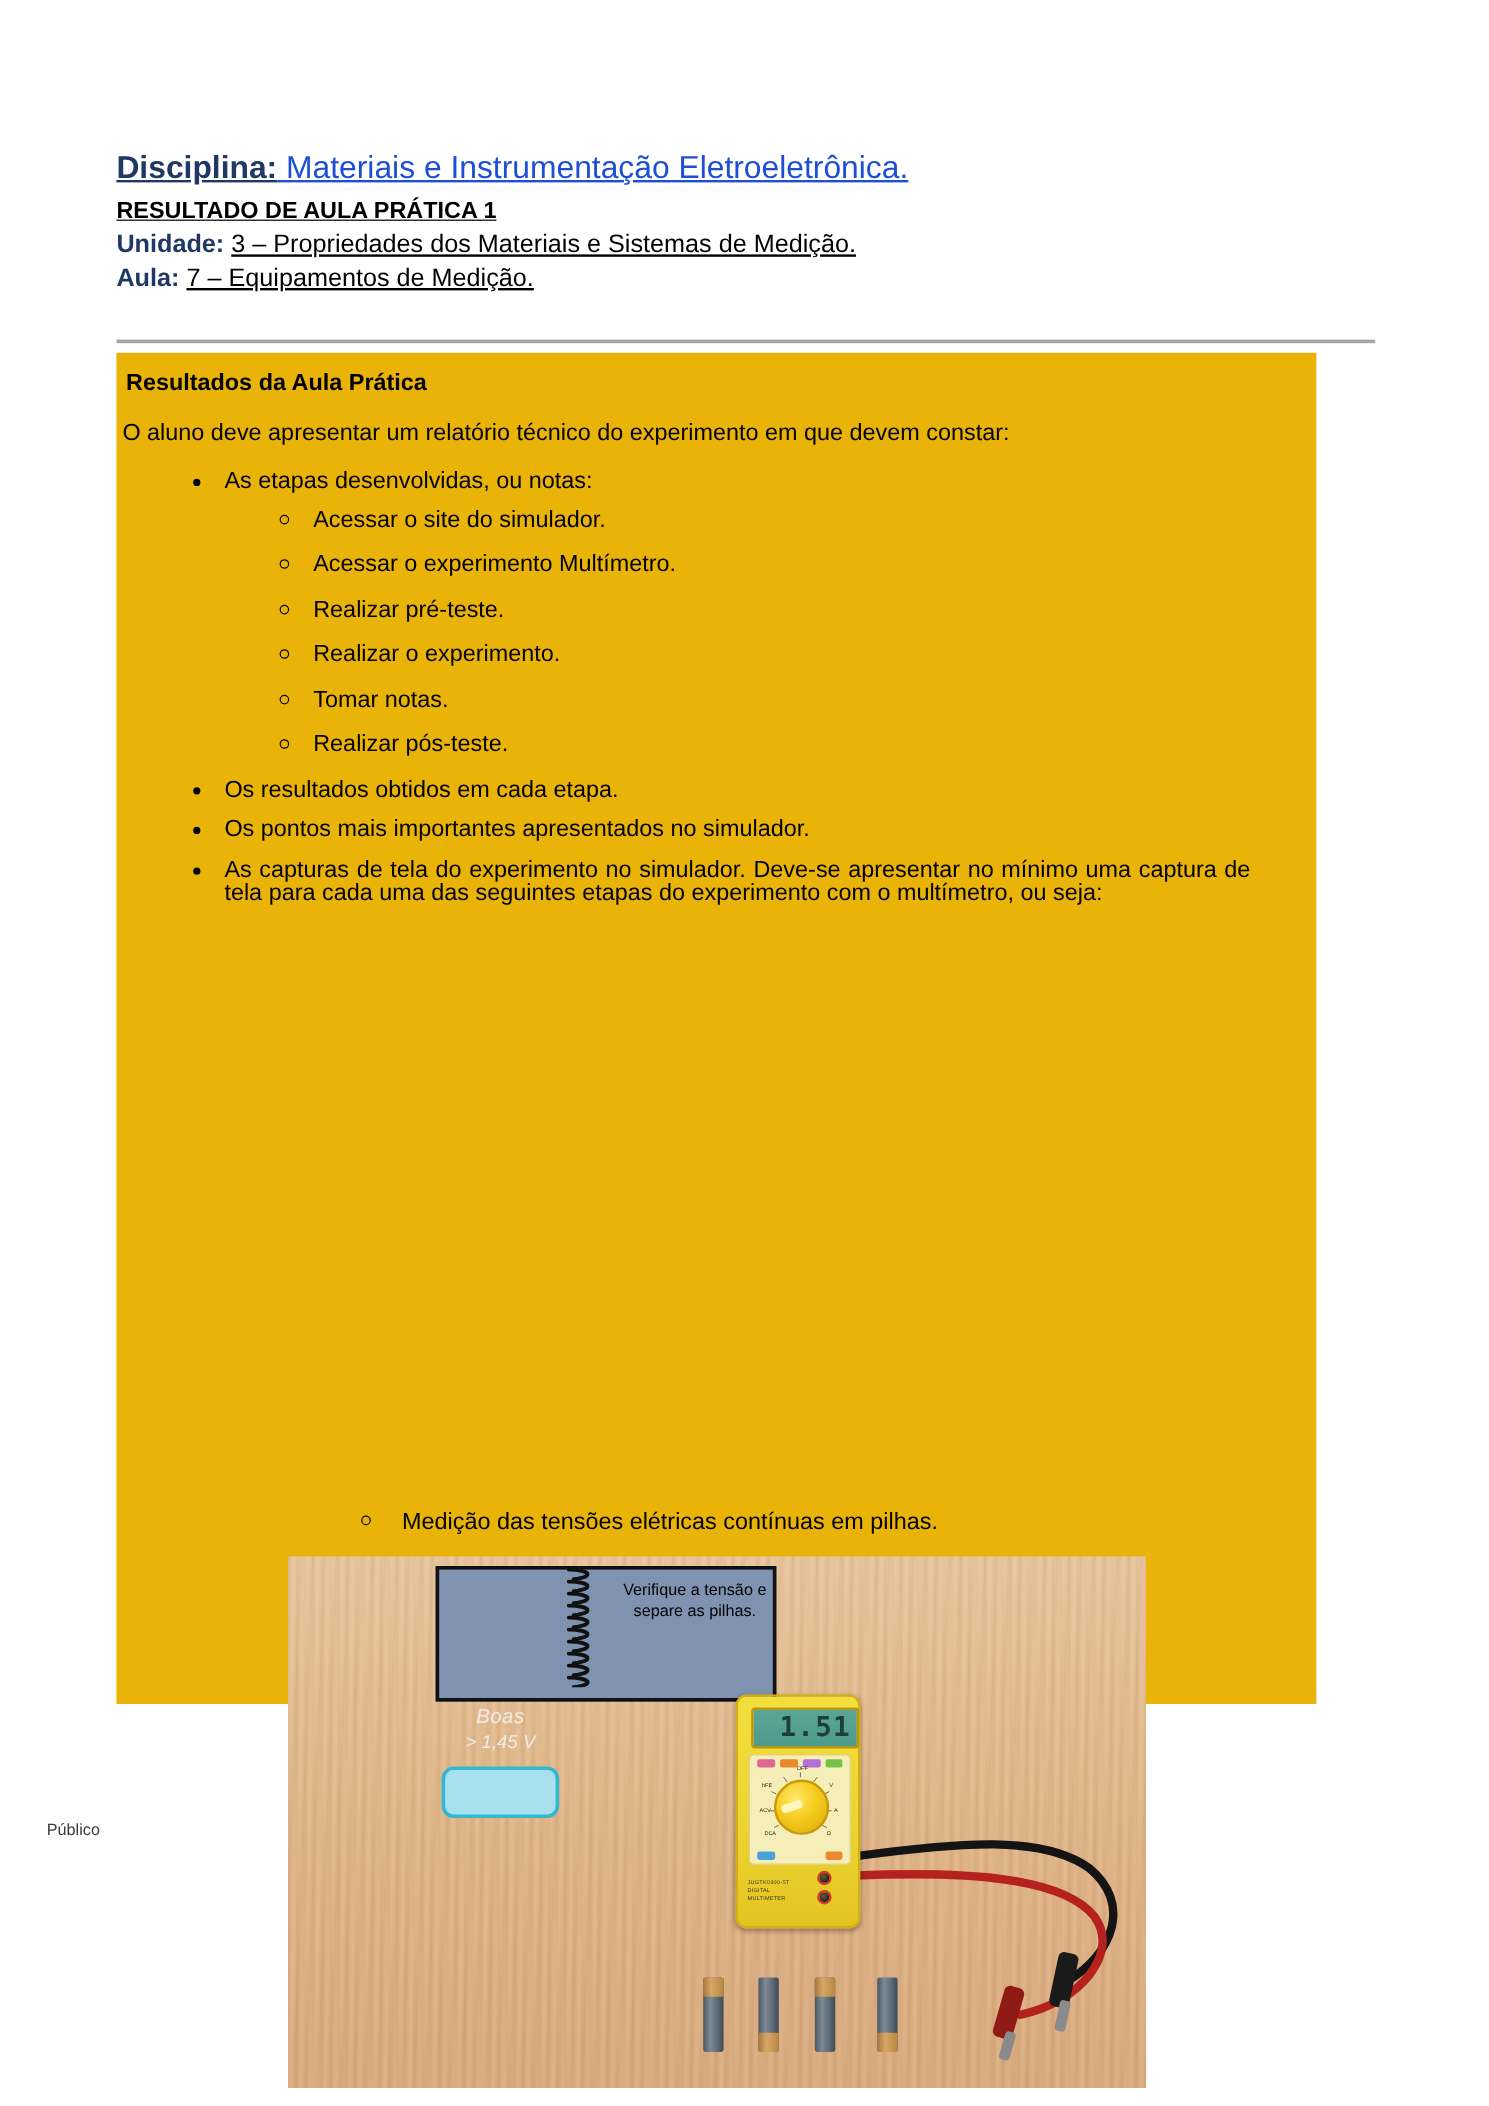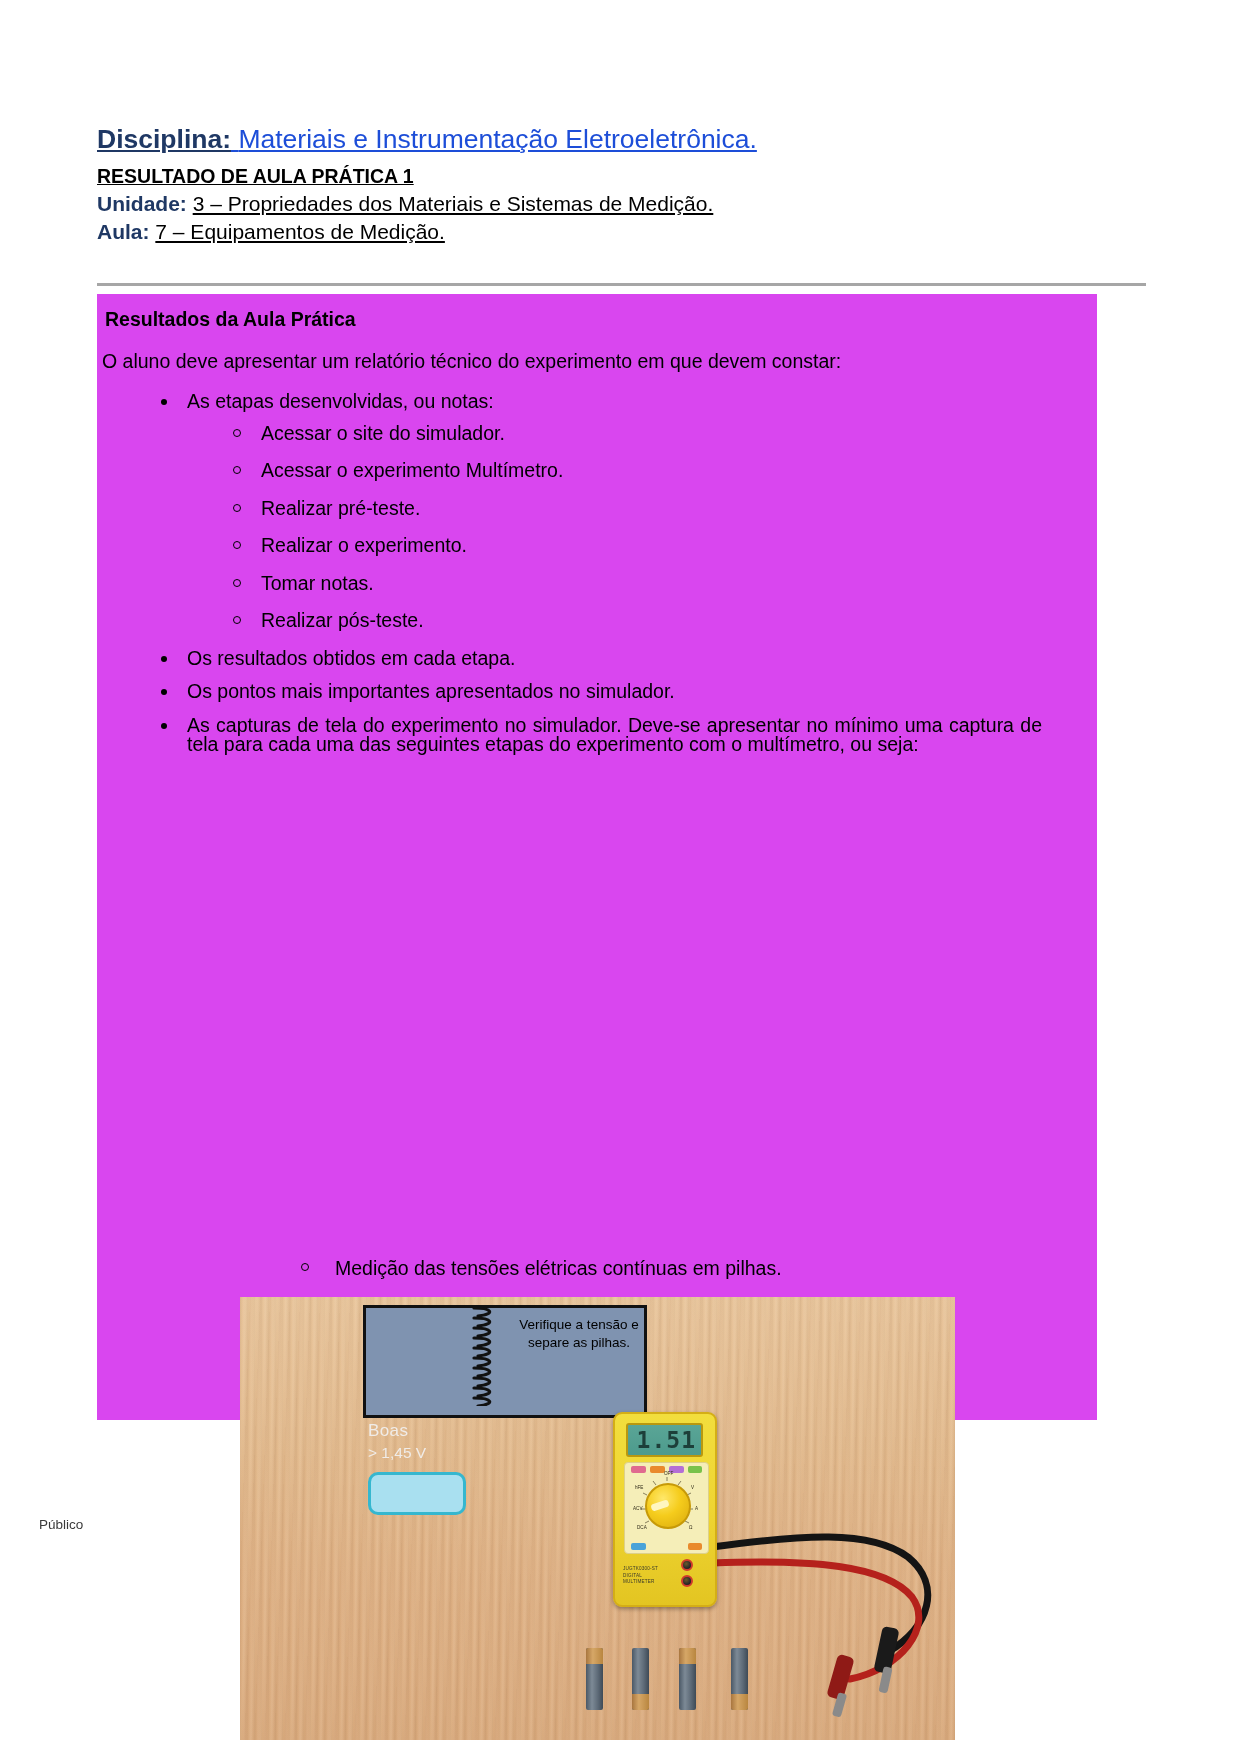--- a/index.html
+++ b/index.html
@@ -77,21 +77,21 @@
     background: #a6a6a6;
   }
 
   
   .panel {
     position: absolute;
     left: 97px;
     top: 294px;
     width: 1000px;
     height: 1126px;
-    background: #d946ef;
+    background: #eab308;
     padding: 0;
   }
   .panel-title {
     position: absolute;
     left: 8px;
     top: 14px;
     font-size: 19.5px;
     font-weight: bold;
     color: #000;
   }
@@ -230,21 +230,22 @@
     text-align: center;
     font-size: 13.5px;
     line-height: 1.33;
     color: #000;
   }
 
   
   .bin {
     position: absolute;
     width: 98px;
-    text-align: left;
+    text-align: center;
+    font-style: italic;
   }
   .bin-title {
     font-size: 17px;
     color: #f0ece8;
     letter-spacing: 0.4px;
     line-height: 1.25;
   }
   .bin-sub {
     font-size: 15.5px;
     color: #f0ece8;
@@ -273,21 +274,21 @@
     background: linear-gradient(180deg,#f2de3d 0%, #efd532 50%, #e3c522 100%);
     border: 2.5px solid #d4ae16;
     border-radius: 9px;
     box-shadow: 0 2px 4px rgba(0,0,0,0.35);
     box-sizing: border-box;
   }
   .dmm-screen {
     position: absolute;
     left: 11px;
     top: 9px;
-    width: 77px;
+    width: 90px;
     height: 34px;
     background: linear-gradient(180deg,#5aa596 0%, #4d9b8d 100%);
     border: 2px solid #b9980f;
     border-radius: 3px;
     box-sizing: border-box;
     overflow: hidden;
   }
   .dmm-value {
     position: absolute;
     right: 5px;

